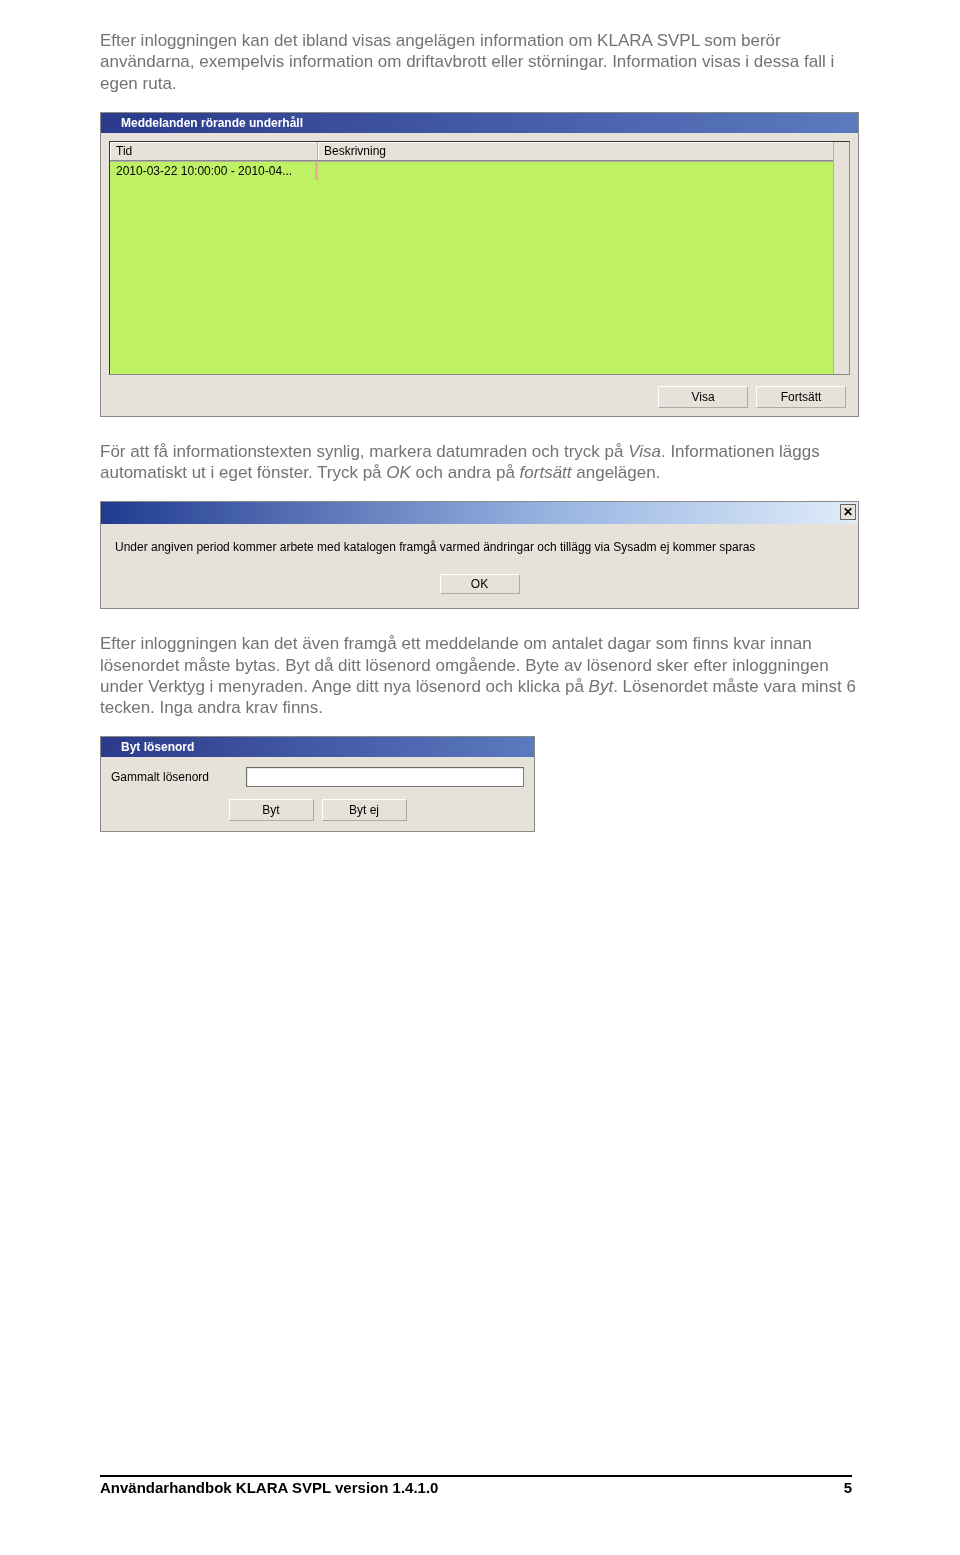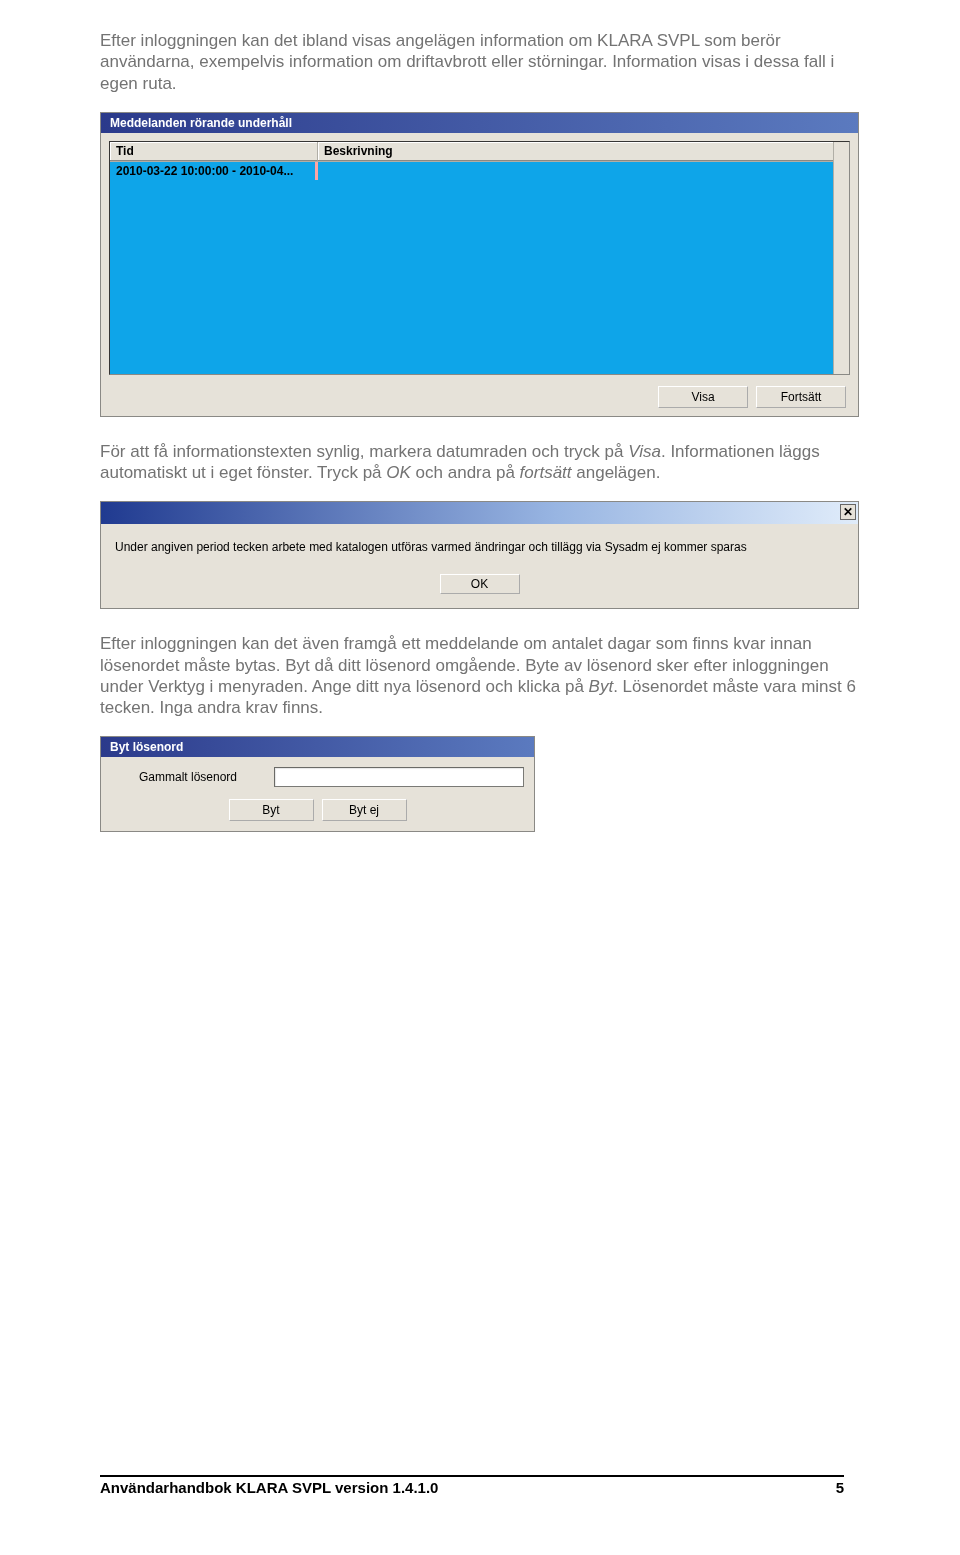--- a/index.html
+++ b/index.html
@@ -32,42 +32,41 @@
   .dialog1 { width: 759px; height: 305px; }
   .titlebar {
     height: 20px;
     background: linear-gradient(to right, #2b3a8b 0%, #5b7abf 100%);
     color: #fff;
     font-size: 12px;
     font-family: Tahoma, Arial, sans-serif;
     font-weight: bold;
     display: flex;
     align-items: center;
-    padding: 0 9px;
+    padding: 0 20px;
   }
   .titlebar2 {
     height: 22px;
     background: linear-gradient(to right, #203a90 0%, #98b5e2 60%, #e0ecfa 100%);
     display:flex; justify-content:flex-end;
     padding:2px;
   }
   .close-icon {
     width: 16px; height:16px; background:#e6e2d9; border:1px solid #666;
     display:flex;align-items:center;justify-content:center;
     font-family:Arial;font-size:12px;font-weight:bold;color:#000;
   }
 
   .table-wrap {
     margin: 8px;
-    background: #0ea5e9;
+    background: #bef264;
     border: 1px inset #8a8985;
     height: 234px;
     position: relative;
     overflow: hidden;
-    font-weight: bold;
   }
   .thead {
     display: flex;
     background: #e5e2d9;
     border-bottom: 1px solid #b0aea6;
     font-size: 12px;
     font-family: Tahoma, Arial, sans-serif;
   }
   .th {
     border-right: 1px solid #b0aea6;
@@ -112,36 +111,35 @@
   }
   .ok-wrap { display:flex; justify-content:center; }
   .ok-btn { width:80px; height:20px; }
 
   .dialog3 { width: 435px; padding-bottom:10px; }
   .form-row {
     display:flex; align-items:center;
     padding: 4px 10px;
     font-size: 12px;
     font-family: Tahoma, Arial, sans-serif;
-    margin-left: 28px;
   }
   .form-label { width: 135px; color:#000; }
   .form-input {
     flex:1; height: 20px;
     background:#fff;
     border: 1px solid #7a7a76;
     border-top-color:#6a6a66; border-left-color:#6a6a66;
     box-shadow: inset 1px 1px 1px rgba(0,0,0,0.1);
     font-size:12px; padding:0 4px;
   }
   .btn-row3 { display:flex; justify-content:center; gap:8px; margin-top:8px; }
   .byt-btn { width:85px; height:22px; }
 
   .footer {
-    position:absolute; left:100px; right:116px; bottom:14px;
+    position:absolute; left:100px; right:108px; bottom:14px;
     border-top: 2px solid #000;
     display:flex; justify-content:space-between;
     font-size:15px; font-weight:bold; padding-top:2px;
   }
 </style>
 </head>
 <body>
 
 <div class="page">
 
@@ -166,21 +164,21 @@
   </div>
 
   <p class="para">
     <span>För att få informationstexten synlig, markera datumraden och tryck på </span><span class="italic">Visa</span><span>. Informationen läggs automatiskt ut i eget fönster. Tryck på </span><span class="italic">OK</span><span> och andra på </span><span class="italic">fortsätt</span><span> angelägen.</span>
   </p>
 
   <div class="dialog2">
     <div class="titlebar2">
       <div class="close-icon">✕</div>
     </div>
-    <div class="msg-body">Under angiven period tecken arbete med katalogen utföras varmed ändringar och tillägg via Sysadm ej kommer sparas</div>
+    <div class="msg-body">Under angiven period kommer arbete med katalogen framgå varmed ändringar och tillägg via Sysadm ej kommer sparas</div>
     <div class="ok-wrap">
       <div class="win-btn ok-btn">OK</div>
     </div>
   </div>
 
   <p class="para">
     <span>Efter inloggningen kan det även framgå ett meddelande om antalet dagar som finns kvar innan lösenordet måste bytas. Byt då ditt lösenord omgående. Byte av lösenord sker efter inloggningen under Verktyg i menyraden. Ange ditt nya lösenord och klicka på </span><span class="italic">Byt</span><span>. Lösenordet måste vara minst 6 tecken. Inga andra krav finns.</span>
   </p>
 
   <div class="dialog3">

